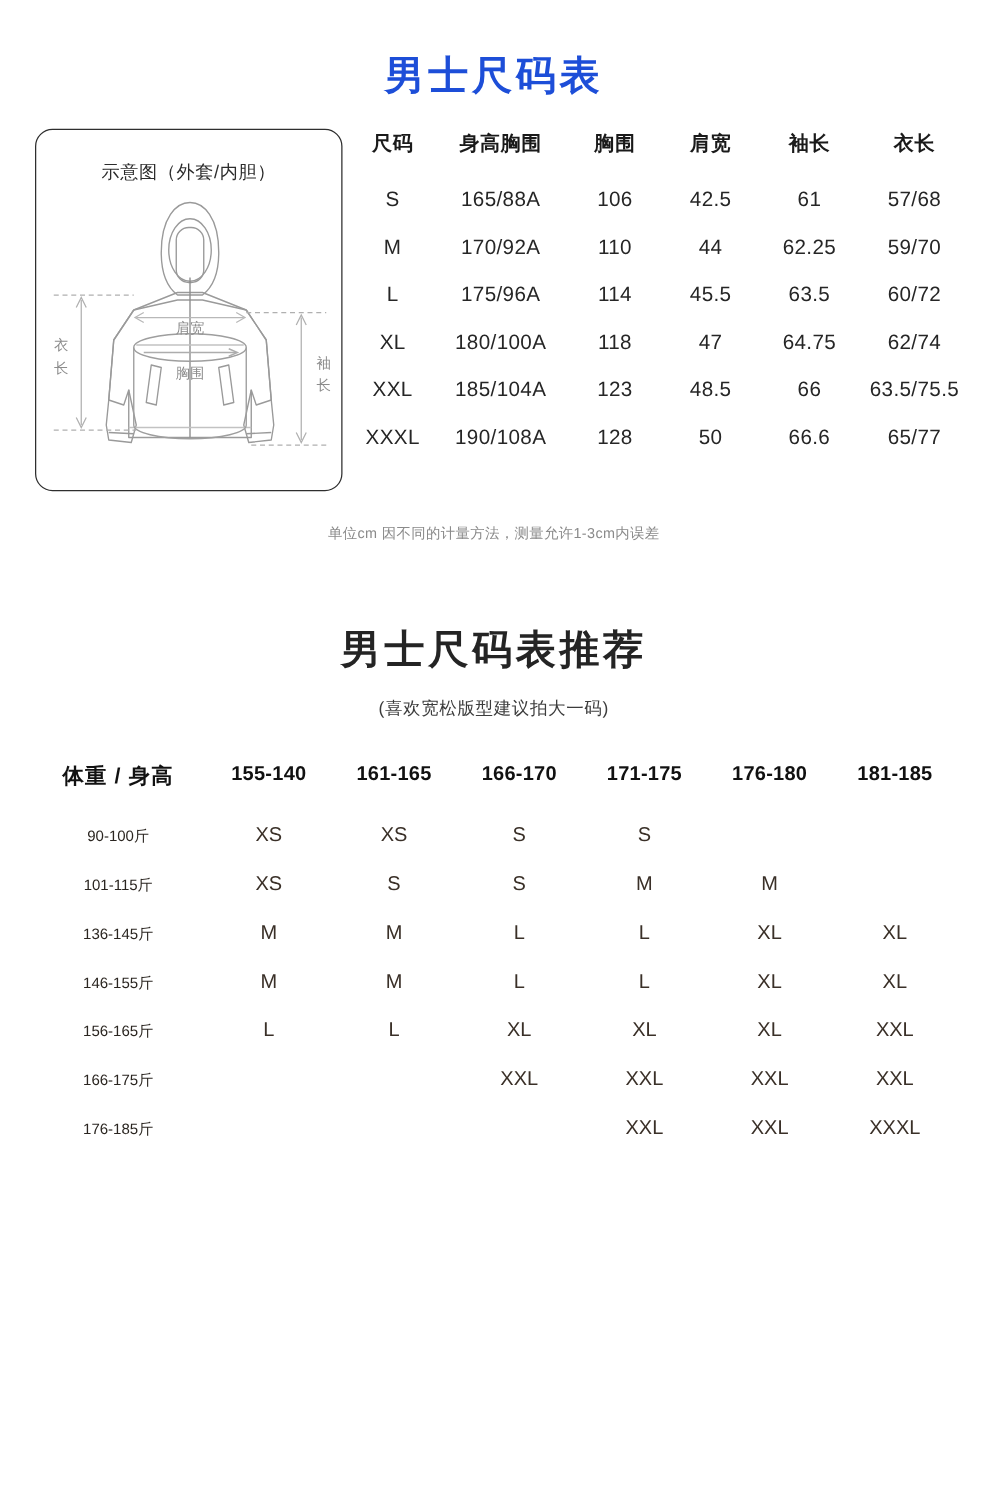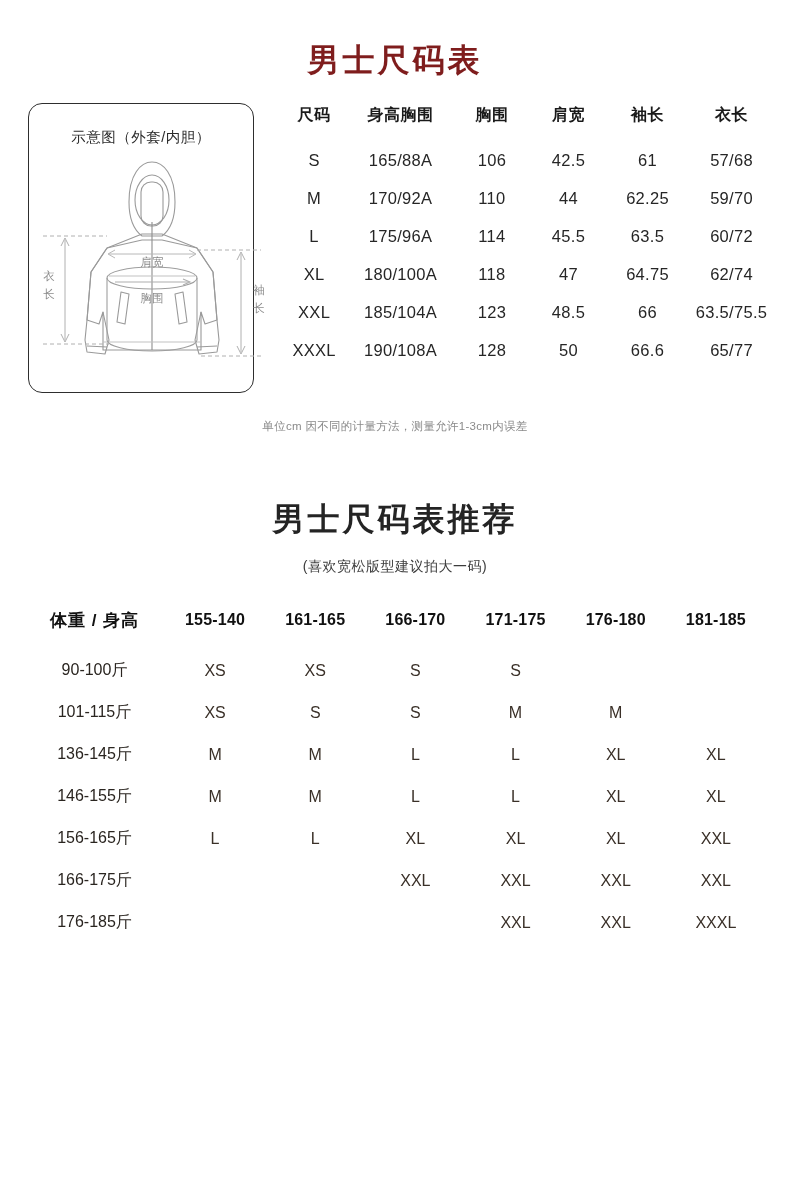--- a/index.html
+++ b/index.html
@@ -15,21 +15,21 @@
     position: relative;
     overflow: hidden;
   }
 
   
   .title-block { text-align: center; }
   .main-title {
     font-size: 32px;
     font-weight: 700;
     letter-spacing: 3px;
-    color: #7f1d1d;
+    color: #1d4ed8;
     margin: 0;
     padding-top: 42px;
     line-height: 1.15;
   }
   .sub-title-en {
     font-size: 13px;
     letter-spacing: 2.5px;
     color: #4a4a4a;
     margin-top: 12px;
     font-weight: 400;
@@ -41,21 +41,21 @@
     align-items: flex-start;
     padding: 24px 0 0 0;
   }
   .diagram-wrap {
     width: 248px;
     margin-left: 28px;
     flex: 0 0 auto;
   }
   .diagram-box {
     position: relative;
-    width: 226px;
+    width: 246px;
     height: 290px;
     border: 1.6px solid #2e2e2e;
     border-radius: 14px;
     box-sizing: border-box;
     background: #fff;
   }
   .diagram-caption {
     position: absolute;
     top: 24px;
     left: 0;
@@ -151,21 +151,21 @@
     letter-spacing: 1px;
   }
   table.rec-table td {
     font-size: 16px;
     color: #3a3028;
     text-align: center;
     padding: 10.5px 0;
     font-weight: 400;
   }
   table.rec-table td.first-col {
-    font-size: 16px;
+    font-size: 12px;
     color: #2a2520;
   }
   .rec-col { width: 13.5%; }
 </style>
 </head>
 <body>
 
 <div class="title-block">
   <div class="main-title">男士尺码表</div>
 </div>

